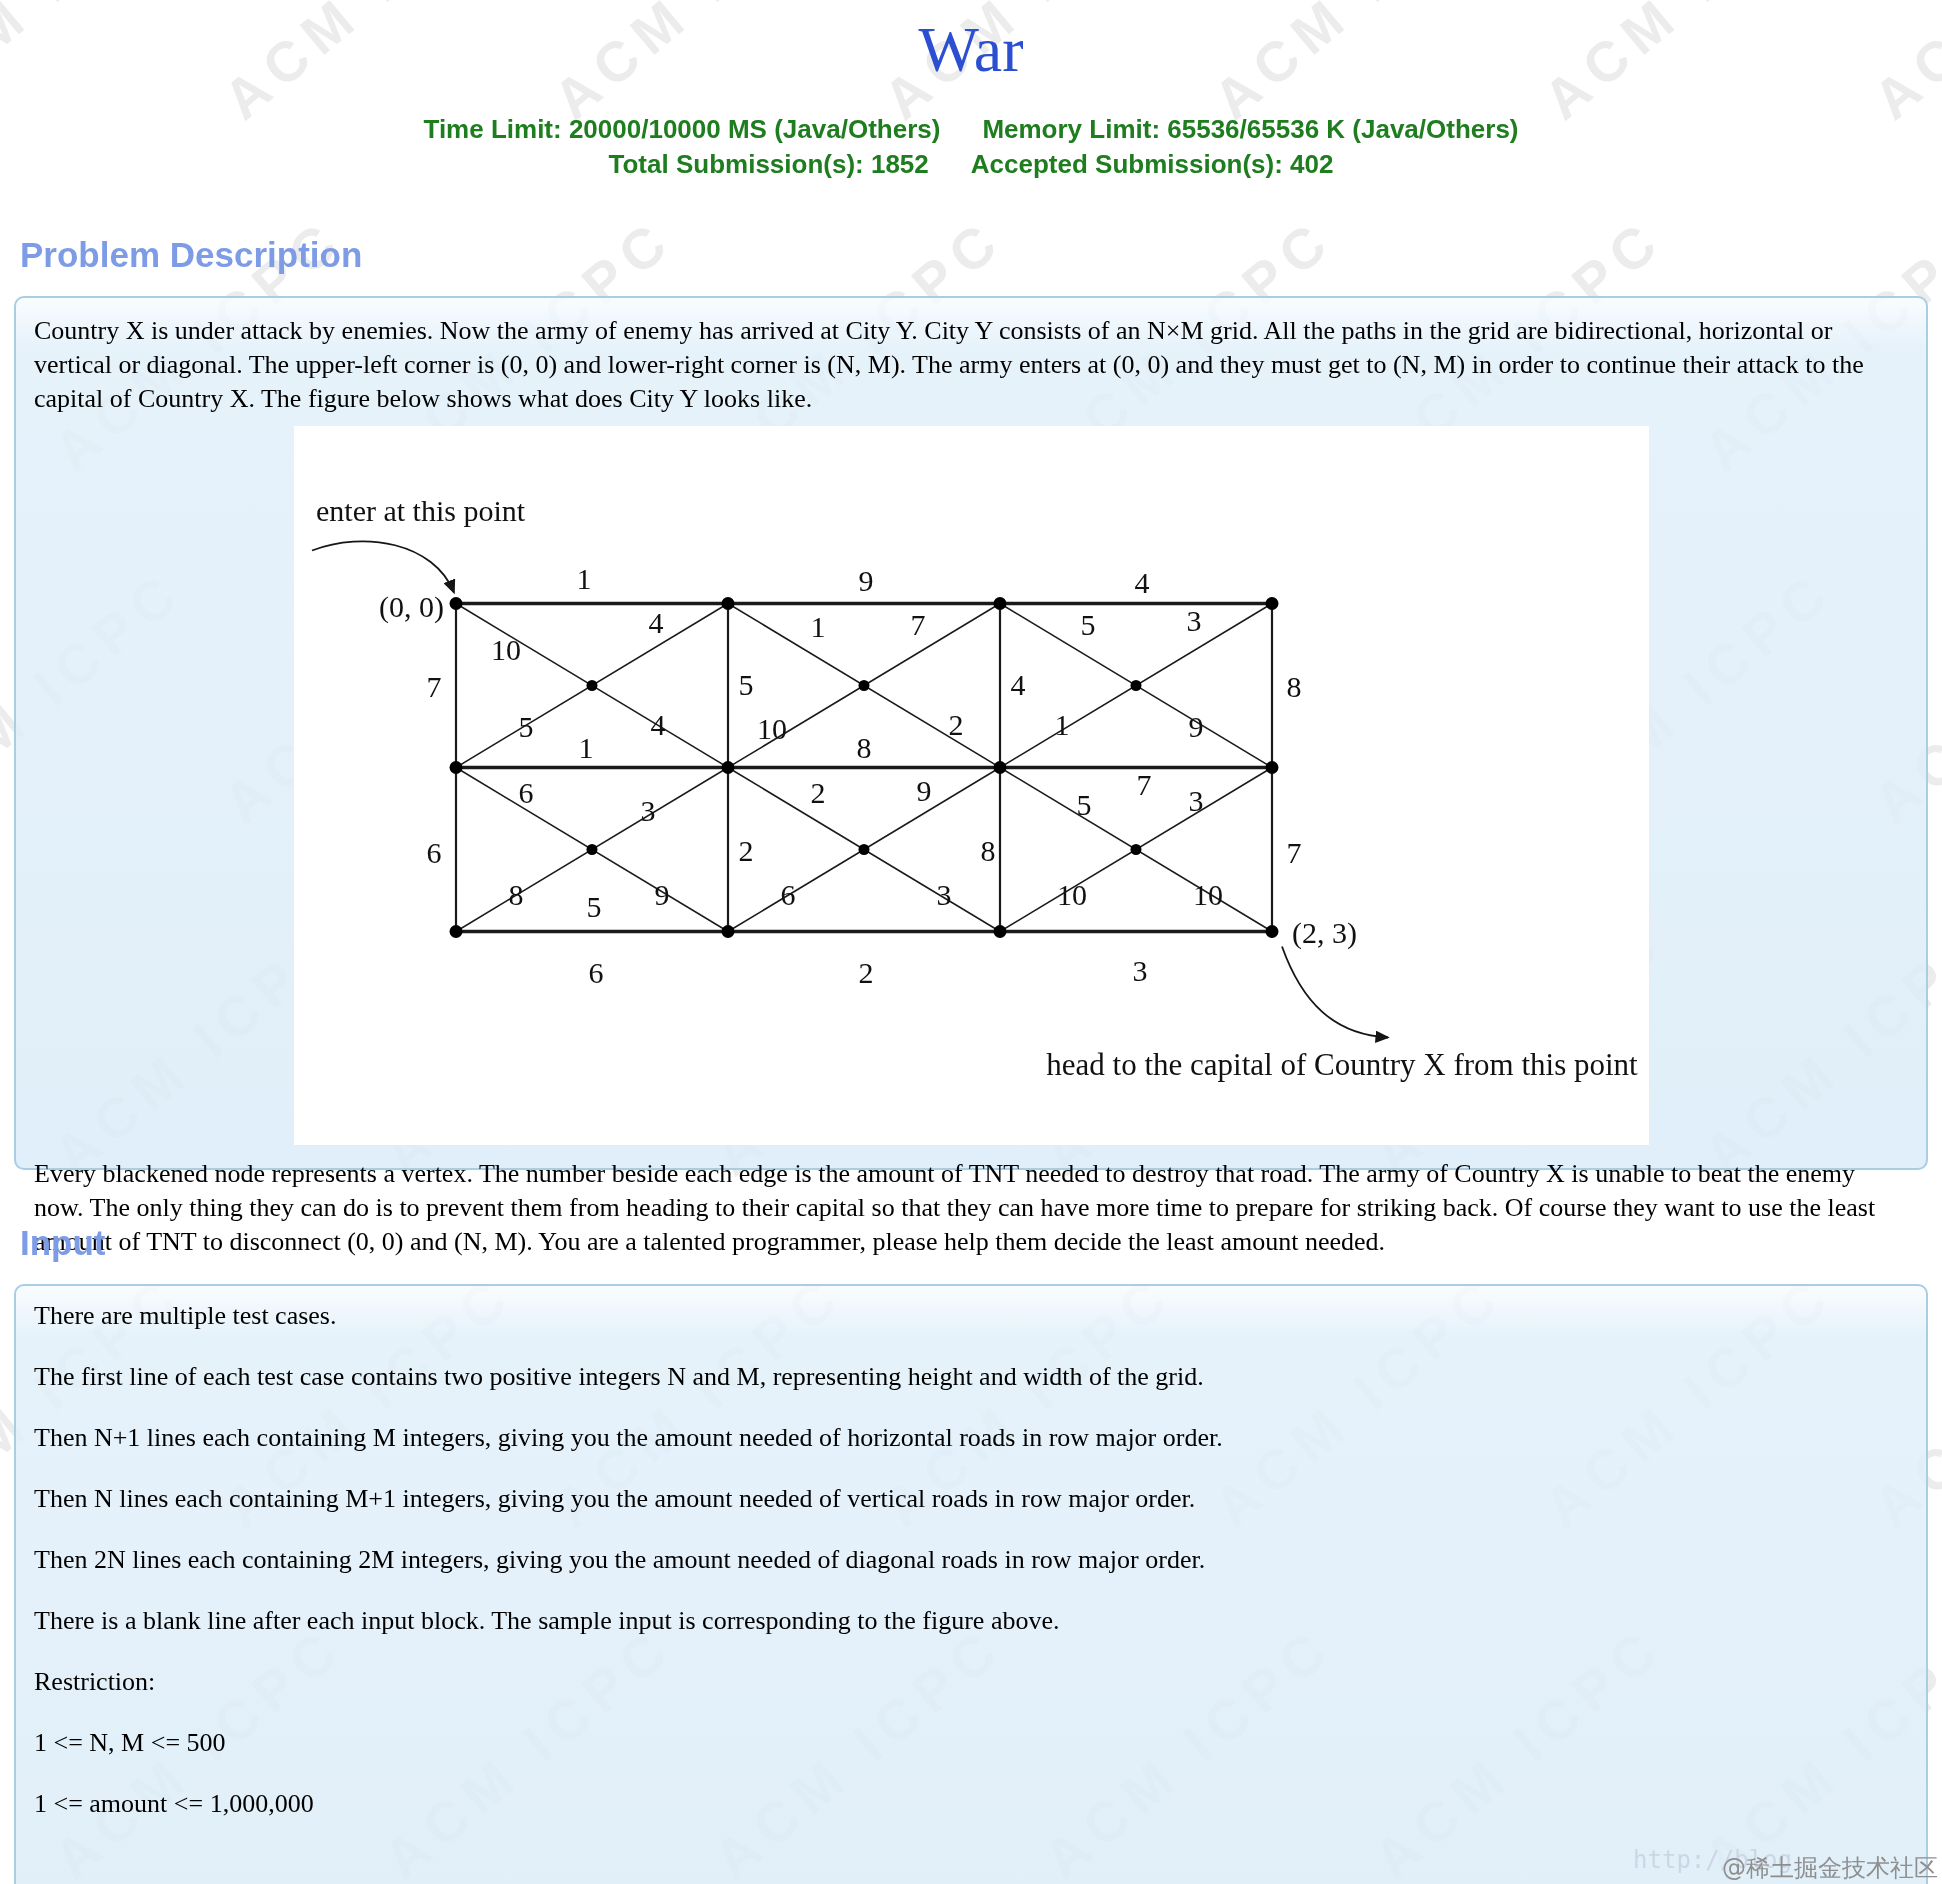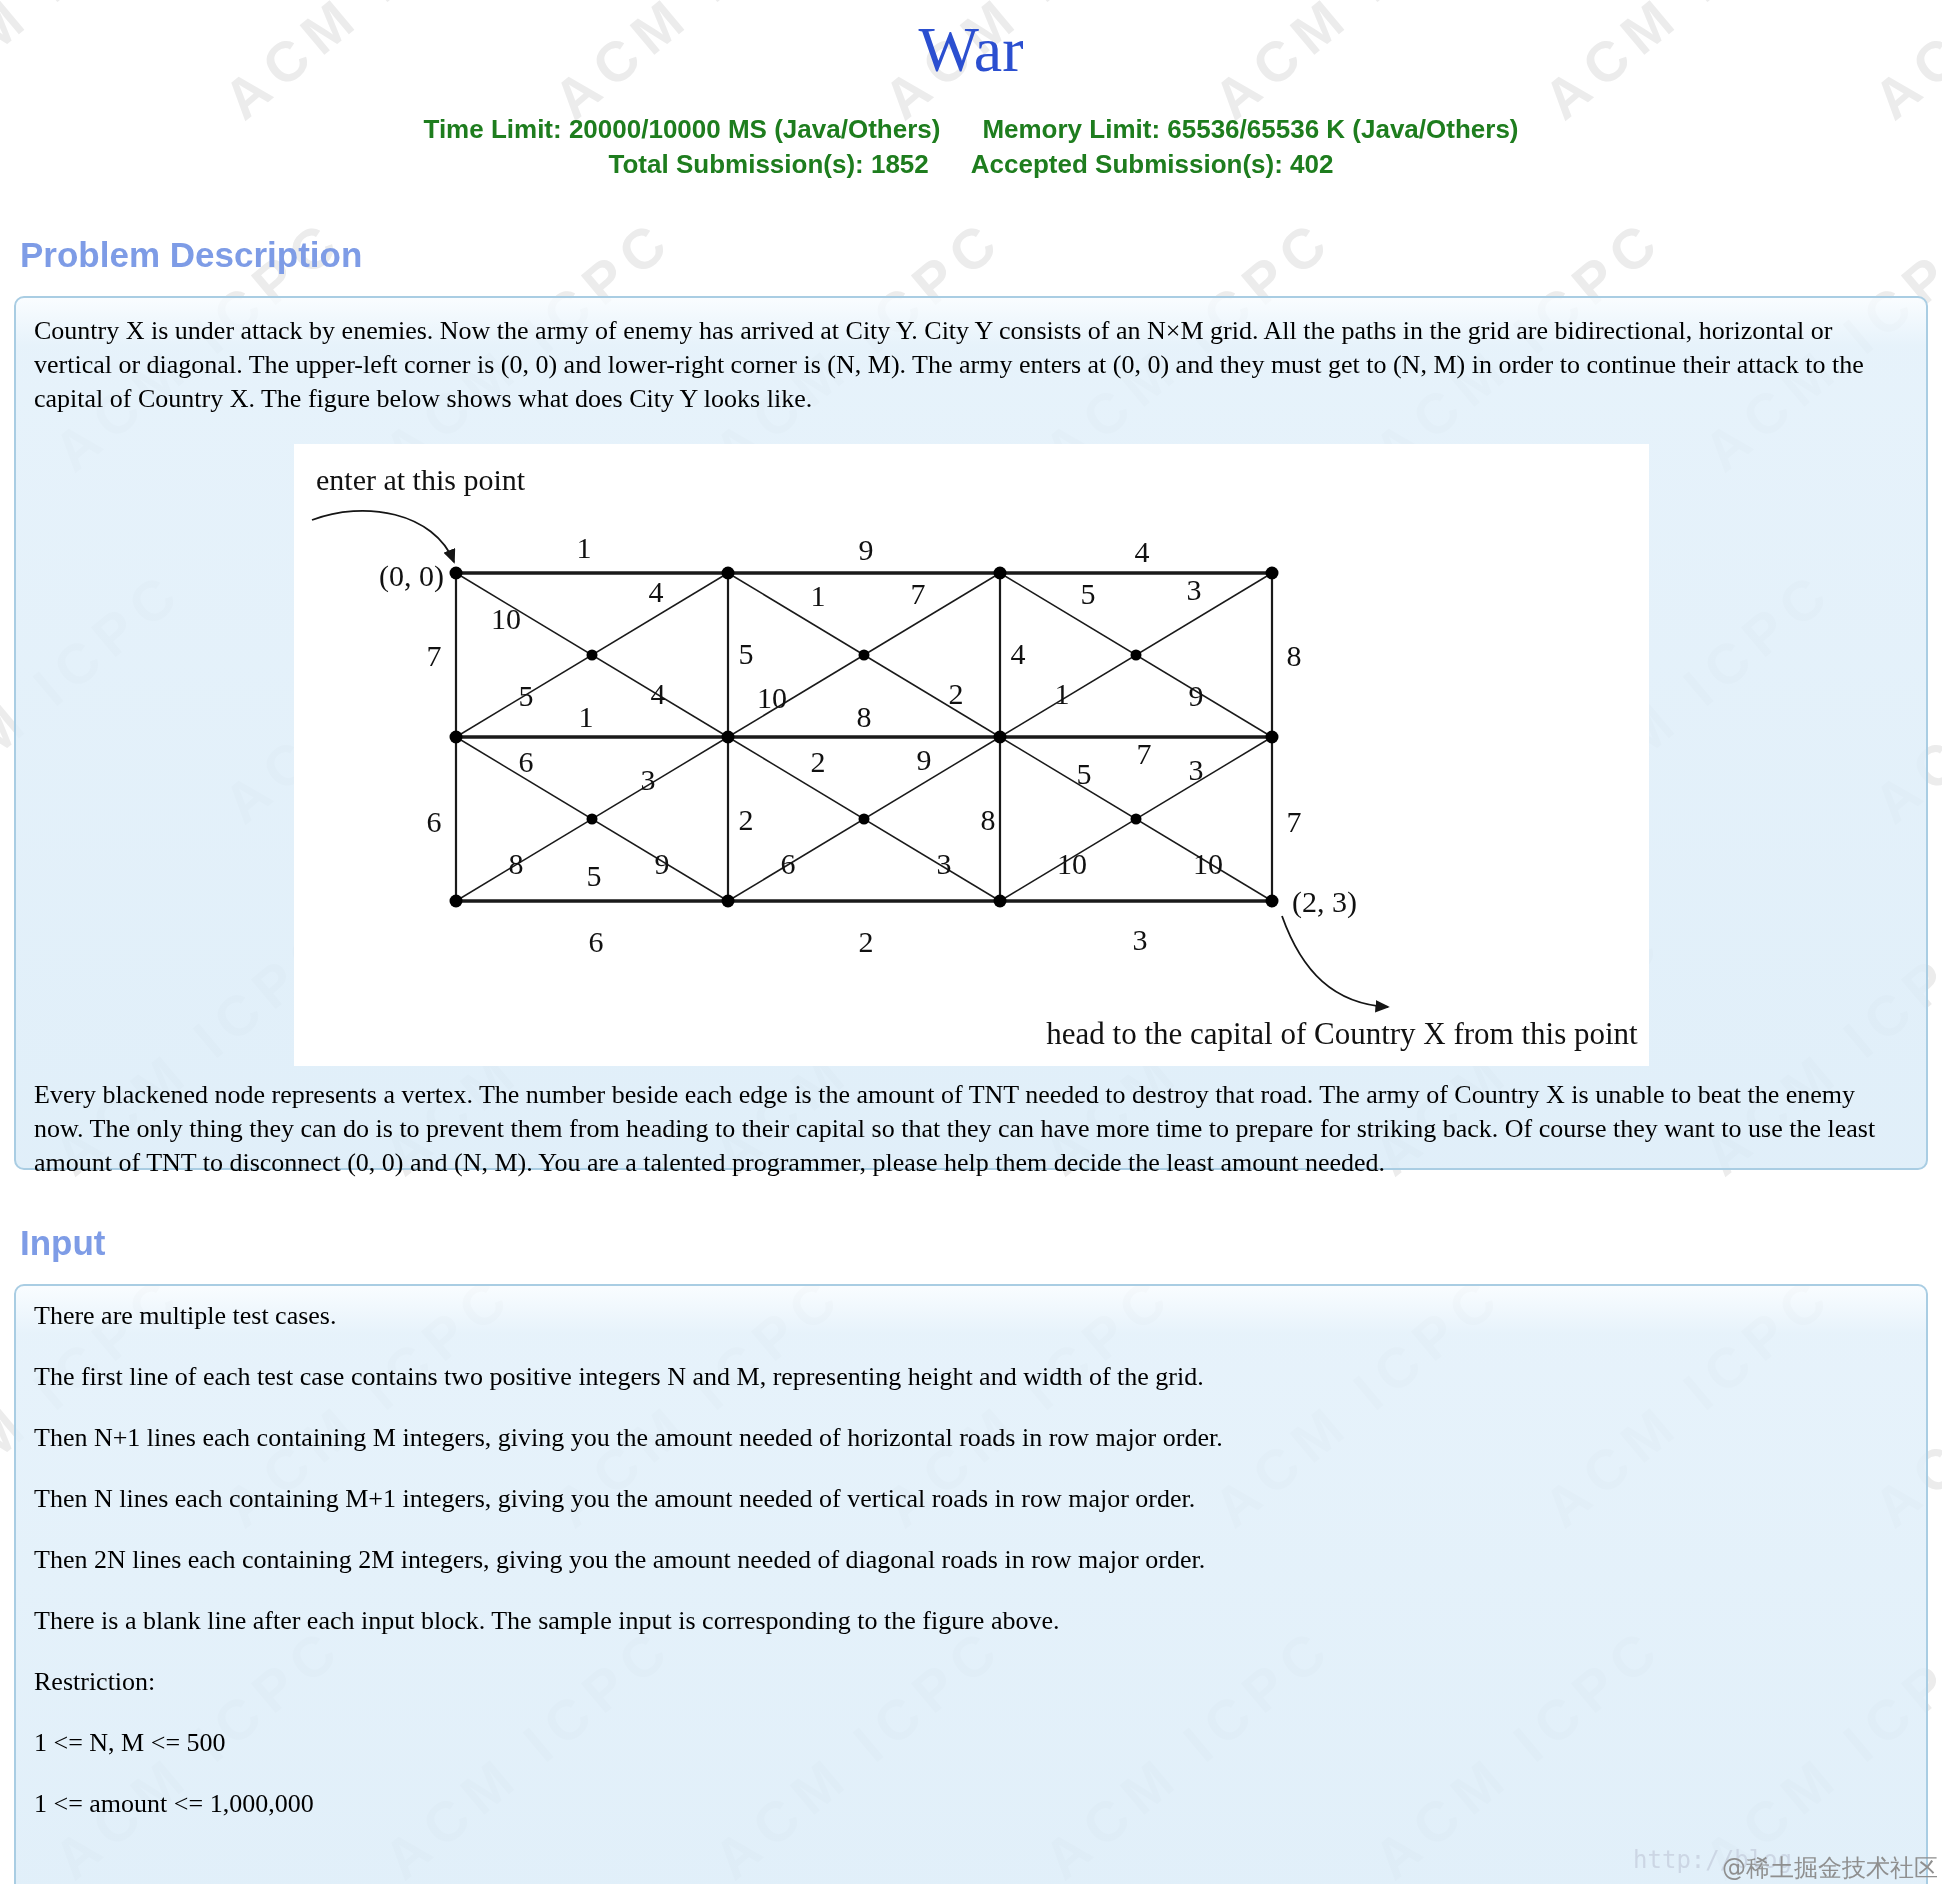--- a/index.html
+++ b/index.html
@@ -37,21 +37,21 @@
   .info-box{
     margin:22px 14px 0 14px;
     border:2px solid #a9cde3;border-radius:10px;
     background:linear-gradient(180deg, rgba(248,252,255,0.82) 0%, rgba(226,240,250,0.85) 48px, rgba(219,236,248,0.85) 100%);
     padding:16px 18px 16px 18px;
     font-size:26px;line-height:34px;
   }
   .info-box p{margin:0;}
   #desc-box{height:874px;box-sizing:border-box;}
   #figure-wrap{
-    width:1355px;height:622px;margin:28px auto 12px auto;background:#ffffff;
+    width:1355px;height:719px;margin:10px auto 12px auto;background:#ffffff;
   }
   #figure-wrap svg{display:block;width:100%;height:100%;}
   #input-box{height:684px;box-sizing:border-box;overflow:hidden;}
   #input-box p{margin:0 0 33px 0;line-height:28px;}
   
   #footer-url{
     position:absolute;right:150px;top:1846px;z-index:2;
     font-family:"DejaVu Sans Mono", monospace;font-size:24px;color:#ccd6e4;
   }
   #footer-community{

